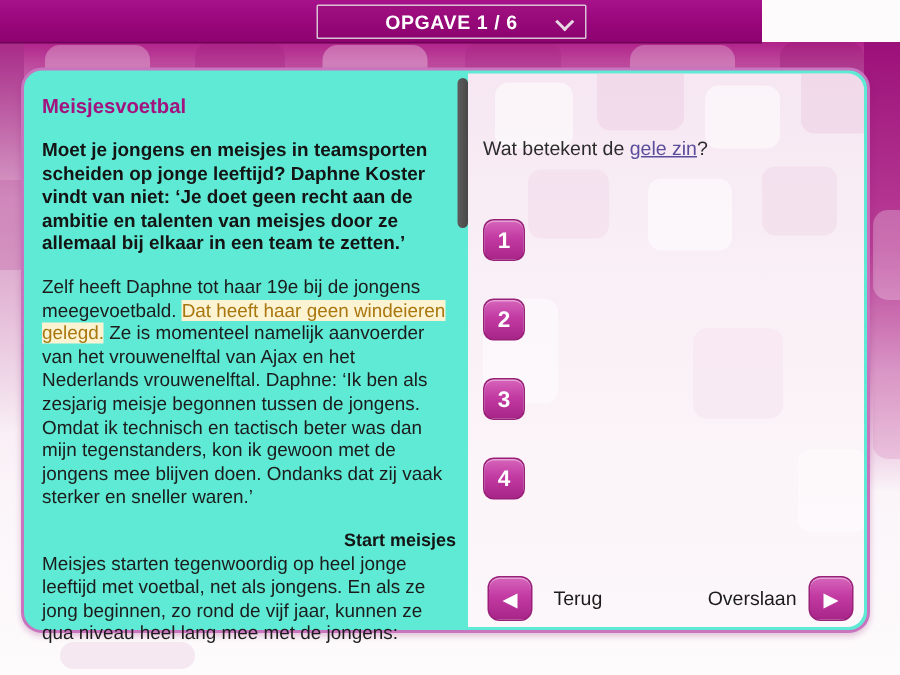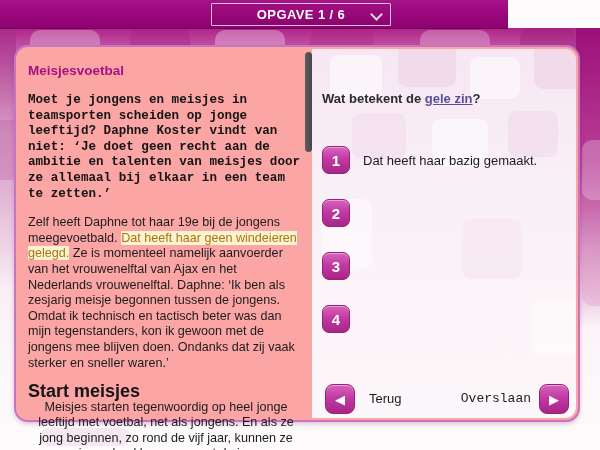--- a/index.html
+++ b/index.html
@@ -39,49 +39,49 @@
   }
   .edge-left{
     position:absolute;left:0;top:28px;width:16px;height:260px;
     background:linear-gradient(180deg,#a82a88 0%,#d79cc6 40%,rgba(243,222,236,0) 100%);
     z-index:1;
   }
   .shape{position:absolute;border-radius:10px;z-index:2;}
   
   .card{
     position:absolute;left:14px;top:45px;width:562px;height:373px;
-    background:#fca5a5;border:2px solid #c874be;border-radius:14px;
+    background:#5eead4;border:2px solid #c874be;border-radius:14px;
     box-shadow:0 2px 4px rgba(140,20,110,.25);z-index:10;
   }
   .right-area{
     position:absolute;left:296px;top:2px;right:2px;bottom:2px;
     border-radius:0 11px 11px 0;overflow:hidden;
     background:linear-gradient(180deg,#f6e7f2 0%,#f9eff6 35%,#fbf4f8 70%,#fcf7fa 100%);
   }
   .rshape{position:absolute;border-radius:9px;}
   
   .article{
     position:absolute;left:12px;top:16px;width:276px;
     font-size:12.6px;line-height:15.6px;color:#1c1c1c;z-index:12;
   }
   .article h2{font-size:13.5px;line-height:16px;margin:0 0 14px 0;color:#a3137f;}
   .article p{margin:0 0 13px 0;}
-  .article .intro{font-weight:bold;color:#141414;font-family:Liberation Mono, monospace;}
-  .article h3{font-size:18px;line-height:15.6px;margin:0;color:#141414;}
-  .article .last{margin:0;text-align:center;}
+  .article .intro{font-weight:bold;color:#141414;}
+  .article h3{font-size:12px;line-height:15.6px;margin:0;color:#141414;text-align:right;}
+  .article .last{margin:0;}
   .hl{background:#fcf3d3;color:#a9770e;}
   
   .scroll-thumb{
     position:absolute;left:289px;top:5px;width:7px;height:100px;
     background:linear-gradient(90deg,#5d5d5d,#474747);border-radius:4px;z-index:13;cursor:pointer;
   }
   
   .question{
     position:absolute;left:306px;top:44px;width:250px;
-    font-size:13px;color:#2b2b2b;z-index:12;font-weight:bold;
+    font-size:13px;color:#2b2b2b;z-index:12;
   }
   .qlink{color:#5a4d9c;text-decoration:underline;cursor:pointer;}
   .option{
     position:absolute;left:306px;width:256px;height:28px;
     display:flex;align-items:center;z-index:12;cursor:pointer;
   }
   .badge{
     width:26px;height:26px;border-radius:7px;flex:0 0 26px;
     background:linear-gradient(180deg,#d665bb 0%,#c23aa2 45%,#a82588 100%);
     border:1px solid #982078;box-shadow:inset 0 1px 0 rgba(255,255,255,.4);
@@ -94,21 +94,21 @@
     width:28px;height:28px;border-radius:8px;
     background:linear-gradient(180deg,#d665bb 0%,#c23aa2 45%,#a82588 100%);
     border:1px solid #982078;box-shadow:inset 0 1px 0 rgba(255,255,255,.4);
     color:#fff;display:flex;align-items:center;justify-content:center;
     font-size:13px;cursor:pointer;z-index:12;position:absolute;
   }
   .back-btn{left:309px;top:337px;}
   .fwd-btn{right:9px;top:337px;}
   .nav-label{position:absolute;top:344px;font-size:13px;color:#1c1c1c;z-index:12;}
   .back-label{left:353px;}
-  .skip-label{right:47px;font-family:Liberation Mono, monospace;}
+  .skip-label{right:47px;}
 </style>
 </head>
 <body>
 
 <div class="page-bg"></div>
 <div class="edge-left"></div>
 <div class="edge-right"></div>
 <div class="shape" style="left:30px;top:30px;width:70px;height:26px;background:rgba(255,255,255,.28);"></div>
 <div class="shape" style="left:130px;top:28px;width:60px;height:30px;background:rgba(160,30,125,.30);"></div>
 <div class="shape" style="left:215px;top:30px;width:70px;height:26px;background:rgba(255,255,255,.30);"></div>
@@ -151,21 +151,20 @@
   </div>
 
   <div class="scroll-thumb"></div>
 
   <div class="question">
     <span>Wat betekent de </span><span class="qlink">gele zin</span><span>?</span>
   </div>
 
   <div class="option" style="top:99px;">
     <div class="badge">1</div>
-    <div class="opt-label">Dat heeft haar bazig gemaakt.</div>
   </div>
   <div class="option" style="top:152px;">
     <div class="badge">2</div>
   </div>
   <div class="option" style="top:205px;">
     <div class="badge">3</div>
   </div>
   <div class="option" style="top:258px;">
     <div class="badge">4</div>
   </div>

